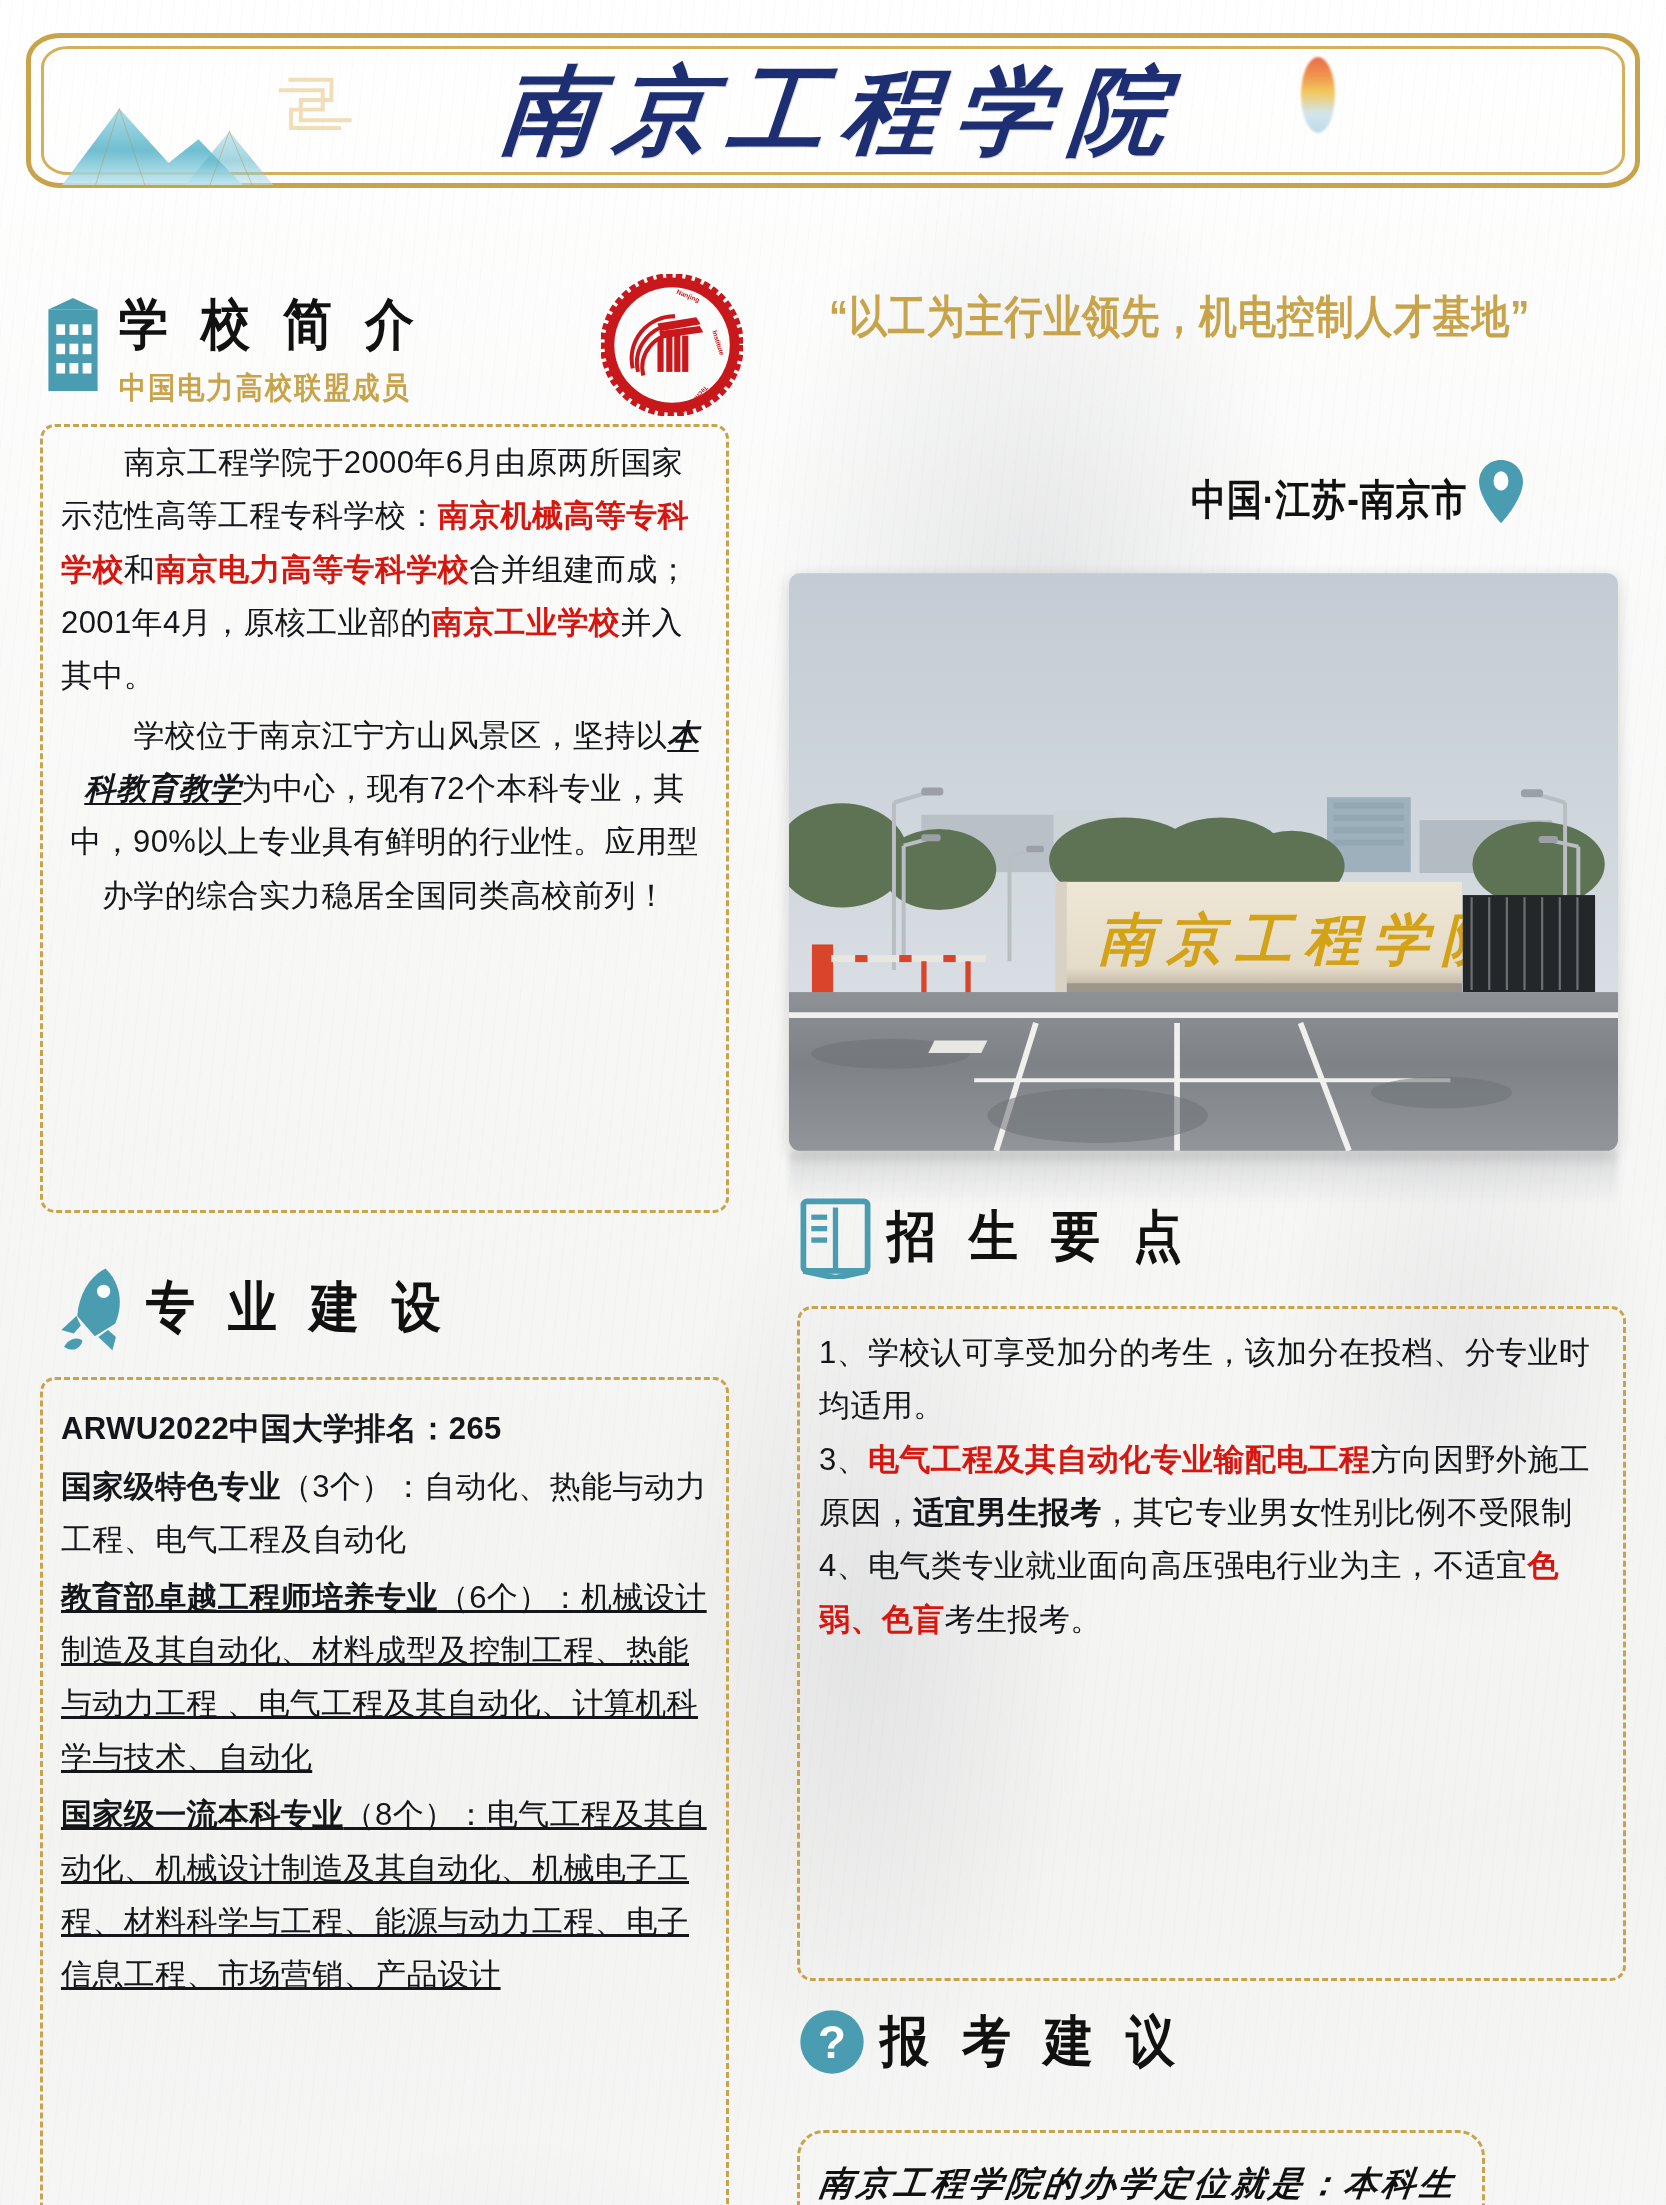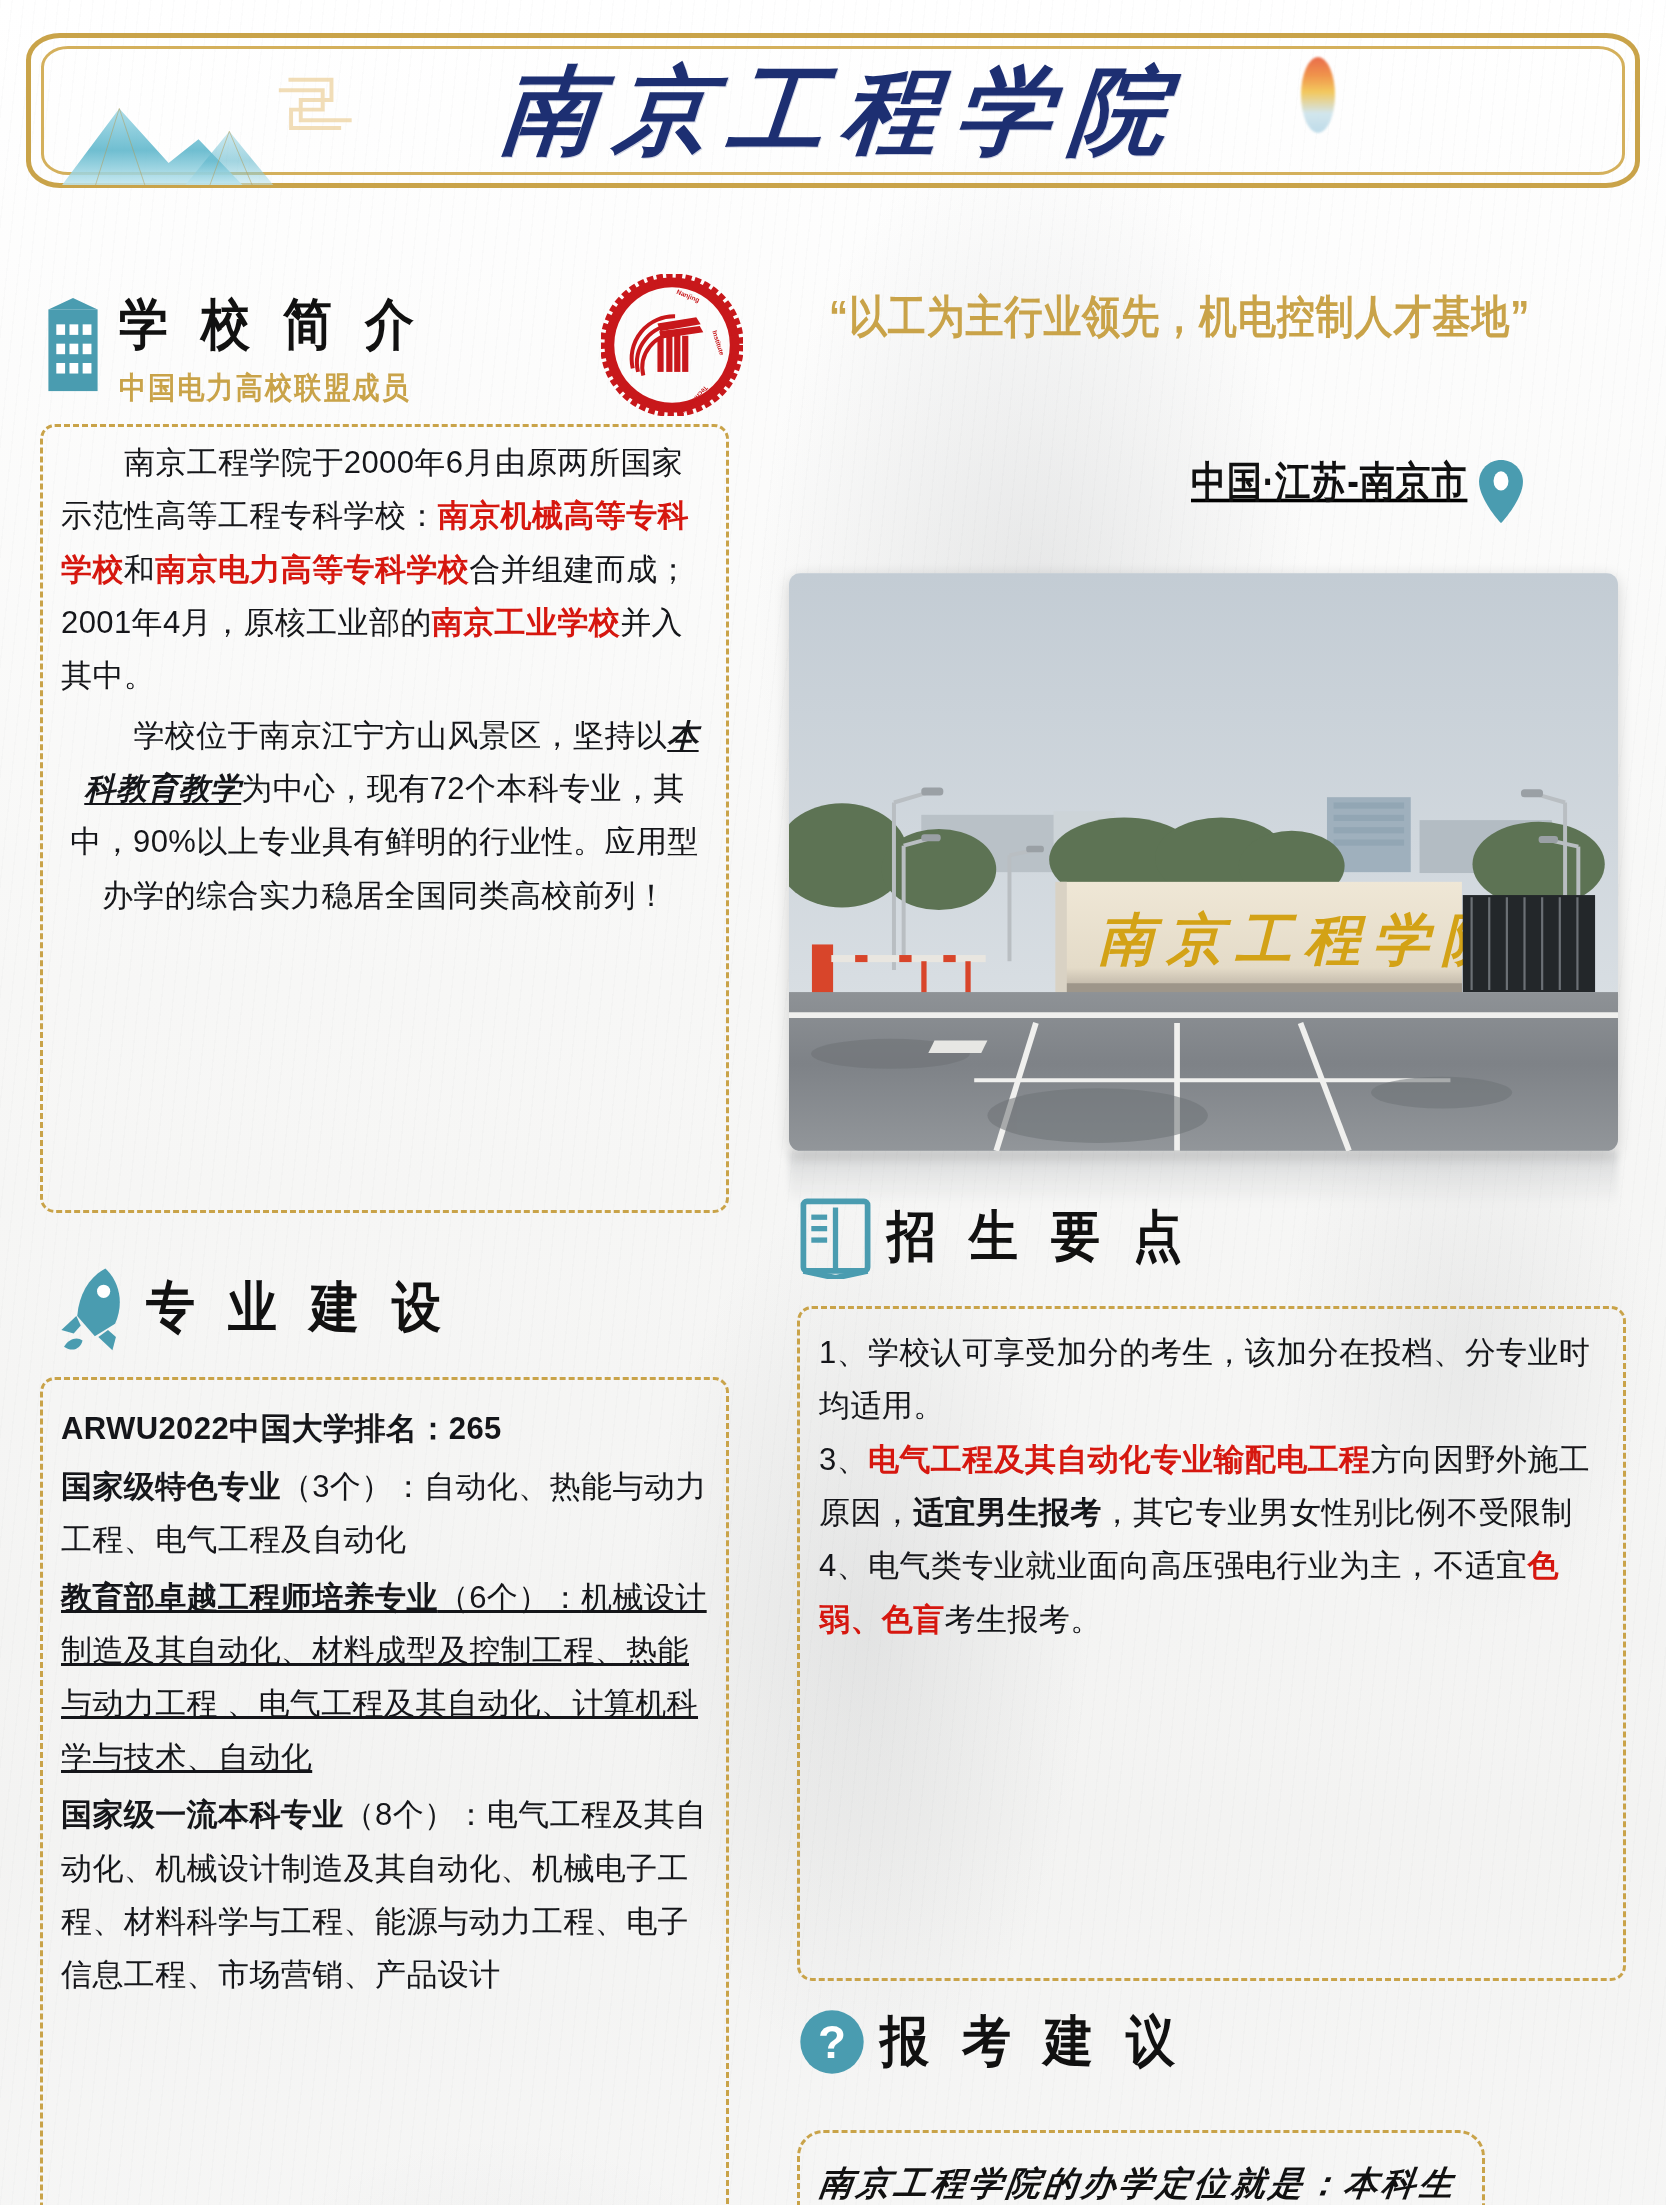--- a/index.html
+++ b/index.html
@@ -64,21 +64,21 @@
   .ind{text-indent:63px;}
   .red{color:#d6170f;font-weight:700;}
   .bold{font-weight:700;}
   .uline-i{font-weight:700;font-style:italic;text-decoration:underline;
     text-underline-offset:4px;text-decoration-thickness:2.2px;}
 
   
   .slogan{position:absolute;z-index:5;font-size:38px;font-weight:700;color:#c9a349;
     letter-spacing:0.9px;transform:scaleY(1.18);transform-origin:left center;
     font-family:"Liberation Sans","DejaVu Sans",sans-serif;}
-  .loc{position:absolute;z-index:5;display:flex;align-items:flex-start;gap:9.7px;text-decoration:underline;}
+  .loc{position:absolute;z-index:5;display:flex;align-items:flex-end;gap:9.7px;}
   .loc-text{font-size:35px;font-weight:700;color:#111;letter-spacing:0.9px;
     transform:scaleY(1.20);transform-origin:left center;}
 
   
   .photo{position:absolute;left:789px;top:573px;width:829px;height:578px;z-index:4;
     border-radius:11.5px;overflow:hidden;box-shadow:0 4.4px 15px rgba(0,0,0,.16);}
   .photo-reflect{position:absolute;left:789px;top:1152px;width:829px;height:53px;z-index:3;
     background:linear-gradient(180deg,rgba(150,155,160,.30),rgba(255,255,255,0));
     filter:blur(3.1px);border-radius:0 0 8.8px 8.8px;}
 
@@ -308,21 +308,21 @@
     <circle cx="108" cy="62" r="15" fill="#ffffff"></circle>
   </svg>
   <div class="sec-title">专 业 建 设</div>
 </div>
 
 <div class="dbox rounded" style="left:40px;top:1377px;width:689px;height:891px;"></div>
 <div class="btext" style="left:61px;top:1402px;width:649px;">
   <p><span class="bold">ARWU2022中国大学排名：</span><span class="bold">265</span></p>
   <p style="margin-top:4.4px;"><span class="bold">国家级特色专业</span><span>（3个）：</span><span>自动化、热能与动力工程、电气工程及自动化</span></p>
   <p style="margin-top:4.4px;text-decoration:underline;"><span class="bold">教育部卓越工程师培养专业</span><span>（6个）：</span><span>机械设计制造及其自动化、材料成型及控制工程、热能与动力工程 、电气工程及其自动化、计算机科学与技术、自动化</span></p>
-  <p style="margin-top:4.4px;"><span class="bold">国家级一流本科专业</span><span>（8个）：</span><span>电气工程及其自动化、机械设计制造及其自动化、机械电子工程、材料科学与工程、能源与动力工程、电子信息工程、市场营销、产品设计</span></p>
+  <p style="margin-top:4.4px;text-decoration:underline;"><span class="bold">国家级一流本科专业</span><span>（8个）：</span><span>电气工程及其自动化、机械设计制造及其自动化、机械电子工程、材料科学与工程、能源与动力工程、电子信息工程、市场营销、产品设计</span></p>
 </div>
 
 <div class="sec-head" style="left:799px;top:1195px;">
   <svg width="73" height="84" viewBox="0 0 166 190" class="ico">
     <rect x="10" y="14" width="146" height="158" rx="8" fill="none" stroke="#4a9cb0" stroke-width="13"></rect>
     <path d="M83 28 L83 168" stroke="#4a9cb0" stroke-width="12"></path>
     <rect x="28" y="44" width="36" height="12" fill="#4a9cb0"></rect>
     <rect x="28" y="70" width="36" height="12" fill="#4a9cb0"></rect>
     <rect x="28" y="96" width="36" height="12" fill="#4a9cb0"></rect>
     <path d="M10 172 L83 188 L156 172" fill="none" stroke="#4a9cb0" stroke-width="13"></path>

